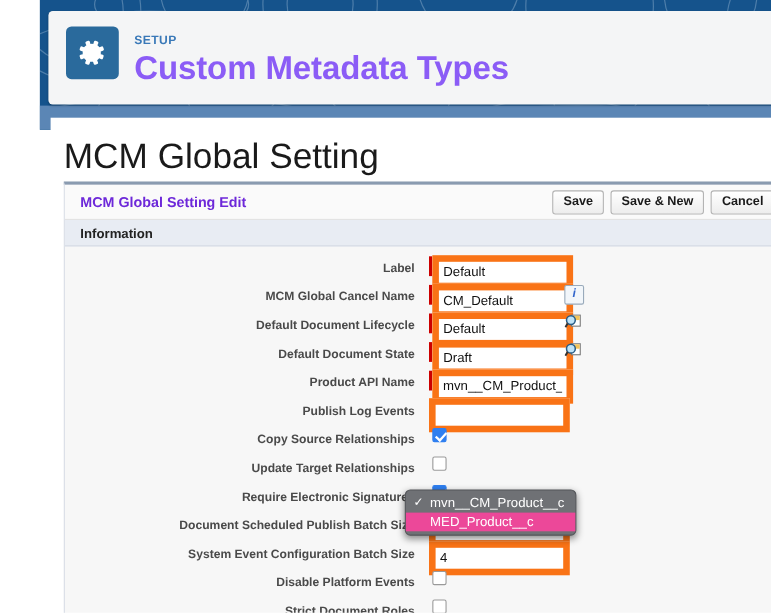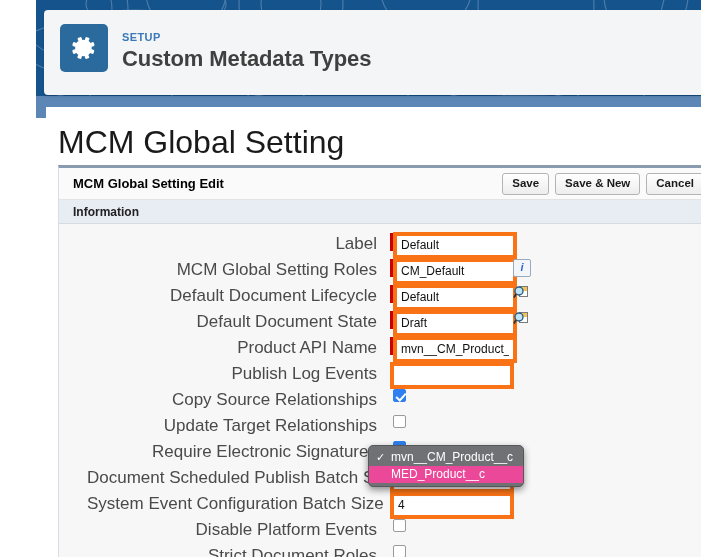--- a/index.html
+++ b/index.html
@@ -42,21 +42,21 @@
     display: flex; align-items: center; justify-content: center;
   }
   .setup-icon svg { width: 28px; height: 28px; display: block; }
   .setup-eyebrow {
     position: absolute; left: 78px; top: 21px;
     font-size: 11px; font-weight: bold; color: #3a79b8;
     letter-spacing: .4px;
   }
   .setup-title {
     position: absolute; left: 78px; top: 36px;
-    font-size: 22px; font-weight: bold; color: #404040;
+    font-size: 30px; font-weight: bold; color: #8b5cf6;
     letter-spacing: -.1px;
   }
 
   
   .sheet {
     position: absolute; left: 10px; top: 107px; width: 691px; height: 450px;
     background: #ffffff;
   }
   .page-title {
     position: absolute; left: 12px; top: 17px;
@@ -70,21 +70,21 @@
     border-left: 1px solid #d8dde6;
     border-top: 3px solid #8a9bb0;
   }
   .panel-head {
     position: relative; height: 31px;
     background: #fafafa;
     border-bottom: 1px solid #e3e3e3;
   }
   .panel-head-title {
     position: absolute; left: 14px; top: 8px;
-    font-size: 13px; font-weight: bold; color: #000000;
+    font-size: 13px; font-weight: bold; color: #6d28d9;
   }
   .btn-row { position: absolute; right: 34px; top: 5px; display: flex; gap: 6px; }
   .btn {
     font-family: "Liberation Sans", sans-serif;
     font-size: 11.5px; font-weight: bold; color: #1a1a1a;
     background: linear-gradient(#ffffff, #ededed);
     border: 1px solid #b4b4b4; border-radius: 3px;
     padding: 3px 9px 4px 9px; cursor: pointer;
     box-shadow: 0 1px 0 rgba(255,255,255,.6) inset;
     white-space: nowrap; line-height: 13px;
@@ -99,33 +99,33 @@
     position: absolute; left: 14px; top: 5px;
     font-size: 12px; font-weight: bold; color: #222;
   }
 
   
   .form { position: relative; padding-top: 6px; }
   .row { position: relative; height: 26px; }
   .lbl {
     position: absolute; right: 0; top: 0;
     width: 290px; text-align: right;
-    font-size: 17px; font-weight: normal; color: #4a4a4a;
+    font-size: 11px; font-weight: bold; color: #4a4a4a;
     line-height: 20px; white-space: nowrap;
   }
   .lbl-wrap { position: absolute; left: 0; top: 4px; width: 318px; }
 
   .reqbar {
     position: absolute; width: 3px; height: 18px; background: #c00; top: 3px;
   }
   .field {
     position: absolute; top: 2px;
     font-family: "Liberation Sans", sans-serif;
     font-size: 12px; color: #111;
-    border: 4px solid #f97316; background: #fff;
+    border: 6px solid #f97316; background: #fff;
     padding: 2px 4px; height: 15px; line-height: 15px;
     box-sizing: content-box;
   }
   .icon-btn {
     position: absolute; top: 3px; width: 16px; height: 16px;
     cursor: pointer;
   }
   .info-i {
     border: 1px solid #9ab; background: #f2f6fa; border-radius: 2px;
     color: #36c; font-size: 11px; font-weight: bold;
@@ -228,21 +228,21 @@
       <div class="form" id="form-rows">
           <div class="row">
             <div class="lbl-wrap" style="width: 318px;">
               <div class="lbl">Label</div>
             </div>
             <div class="reqbar" style="left: 331px;"></div>
             <input class="field" type="text" value="Default" style="left: 334px; width: 108px;">
           </div>
           <div class="row">
             <div class="lbl-wrap" style="width: 318px;">
-              <div class="lbl">MCM Global Setting Roles</div>
+              <div class="lbl">MCM Global Cancel Name</div>
             </div>
             <div class="reqbar" style="left: 331px;"></div>
             <input class="field" type="text" value="CM_Default" style="left: 334px; width: 108px;">
             <div class="icon-btn info-i" style="left: 454px;">i</div>
           </div>
           <div class="row">
             <div class="lbl-wrap" style="width: 318px;">
               <div class="lbl">Default Document Lifecycle</div>
             </div>
             <div class="reqbar" style="left: 331px;"></div>

